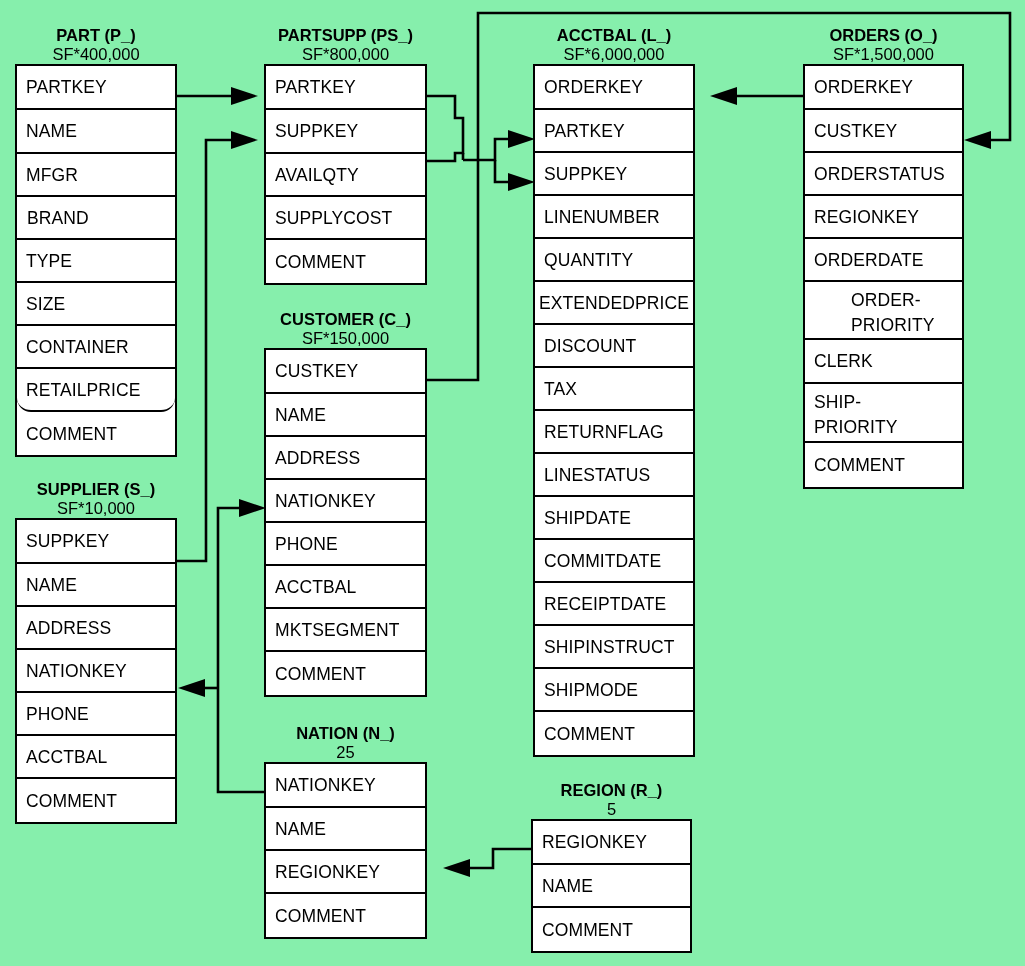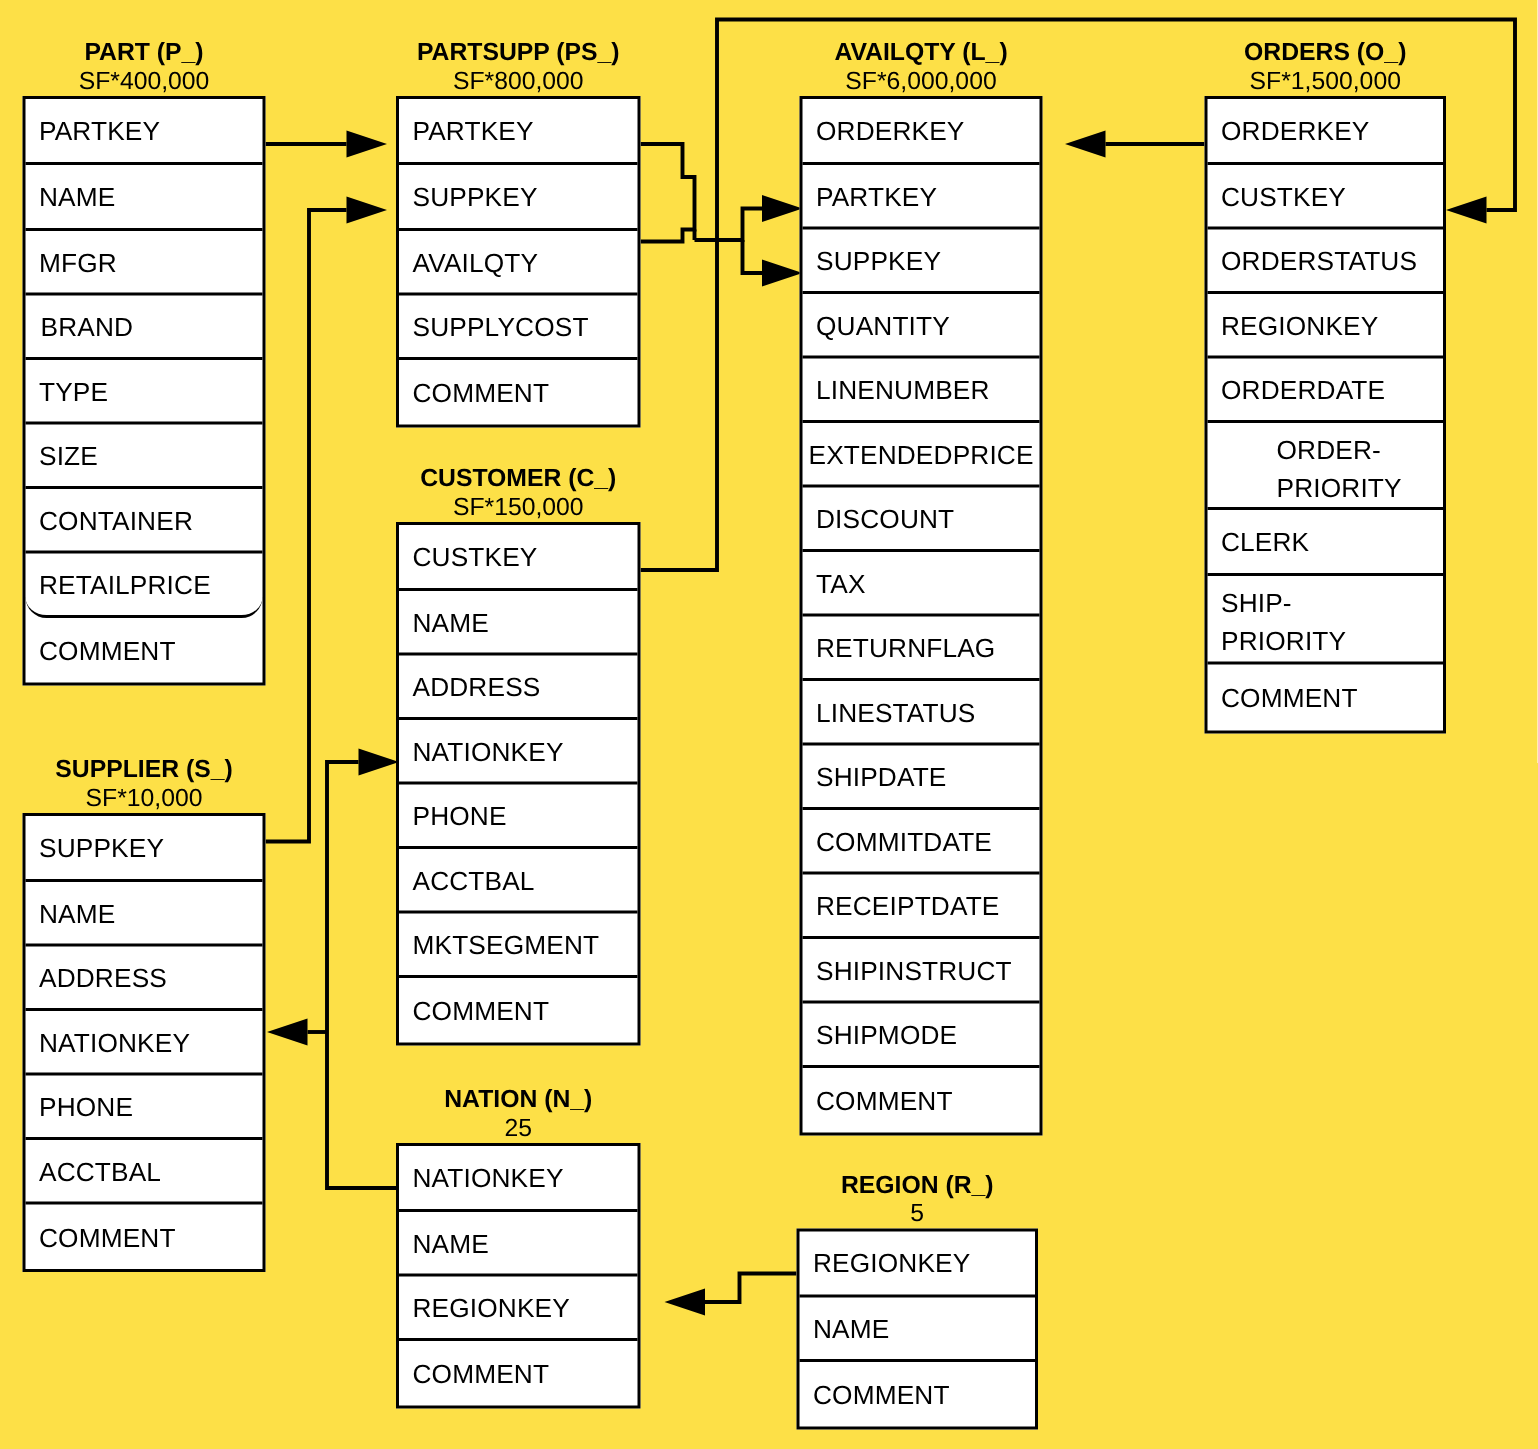--- a/index.html
+++ b/index.html
@@ -5,21 +5,21 @@
 <style>
   html, body {
     margin: 0;
     padding: 0;
     background: #ffffff;
   }
   #canvas {
     position: relative;
     width: 1025px;
     height: 966px;
-    background: #fde047;
+    background: #86efac;
     font-family: "Liberation Sans", sans-serif;
     overflow: hidden;
   }
   .table-block {
     position: absolute;
   }
   .tbl-title {
     font-weight: bold;
     font-size: 16.5px;
     color: #000;
@@ -153,28 +153,28 @@
     <div class="tbl-box">
       <div class="field" style="height:44px;">PARTKEY</div>
       <div class="field" style="height:44px;">SUPPKEY</div>
       <div class="field" style="height:43px;">AVAILQTY</div>
       <div class="field" style="height:43px;">SUPPLYCOST</div>
       <div class="field" style="height:43px;">COMMENT</div>
     </div>
   </div>
 
   <div class="table-block" style="left:533px; top:26px; width:162px;">
-    <div class="tbl-title">AVAILQTY (L_)</div>
+    <div class="tbl-title">ACCTBAL (L_)</div>
     <div class="tbl-card">SF*6,000,000</div>
     <div class="tbl-box">
       <div class="field" style="height:44px;">ORDERKEY</div>
       <div class="field" style="height:43px;">PARTKEY</div>
       <div class="field" style="height:43px;">SUPPKEY</div>
+      <div class="field" style="height:43px;">LINENUMBER</div>
       <div class="field" style="height:43px;">QUANTITY</div>
-      <div class="field" style="height:43px;">LINENUMBER</div>
       <div class="field" style="height:43px; padding-left:4px;">EXTENDEDPRICE</div>
       <div class="field" style="height:43px;">DISCOUNT</div>
       <div class="field" style="height:43px;">TAX</div>
       <div class="field" style="height:43px;">RETURNFLAG</div>
       <div class="field" style="height:43px;">LINESTATUS</div>
       <div class="field" style="height:43px;">SHIPDATE</div>
       <div class="field" style="height:43px;">COMMITDATE</div>
       <div class="field" style="height:43px;">RECEIPTDATE</div>
       <div class="field" style="height:43px;">SHIPINSTRUCT</div>
       <div class="field" style="height:43px;">SHIPMODE</div>
@@ -212,21 +212,21 @@
       <div class="field" style="height:43px;">NAME</div>
       <div class="field" style="height:43px;">ADDRESS</div>
       <div class="field" style="height:43px;">NATIONKEY</div>
       <div class="field" style="height:43px;">PHONE</div>
       <div class="field" style="height:43px;">ACCTBAL</div>
       <div class="field" style="height:43px;">MKTSEGMENT</div>
       <div class="field" style="height:43px;">COMMENT</div>
     </div>
   </div>
 
-  <div class="table-block" style="left:15px; top:504px; width:162px;">
+  <div class="table-block" style="left:15px; top:480px; width:162px;">
     <div class="tbl-title">SUPPLIER (S_)</div>
     <div class="tbl-card">SF*10,000</div>
     <div class="tbl-box">
       <div class="field" style="height:44px;">SUPPKEY</div>
       <div class="field" style="height:43px;">NAME</div>
       <div class="field" style="height:43px;">ADDRESS</div>
       <div class="field" style="height:43px;">NATIONKEY</div>
       <div class="field" style="height:43px;">PHONE</div>
       <div class="field" style="height:43px;">ACCTBAL</div>
       <div class="field" style="height:43px;">COMMENT</div>

